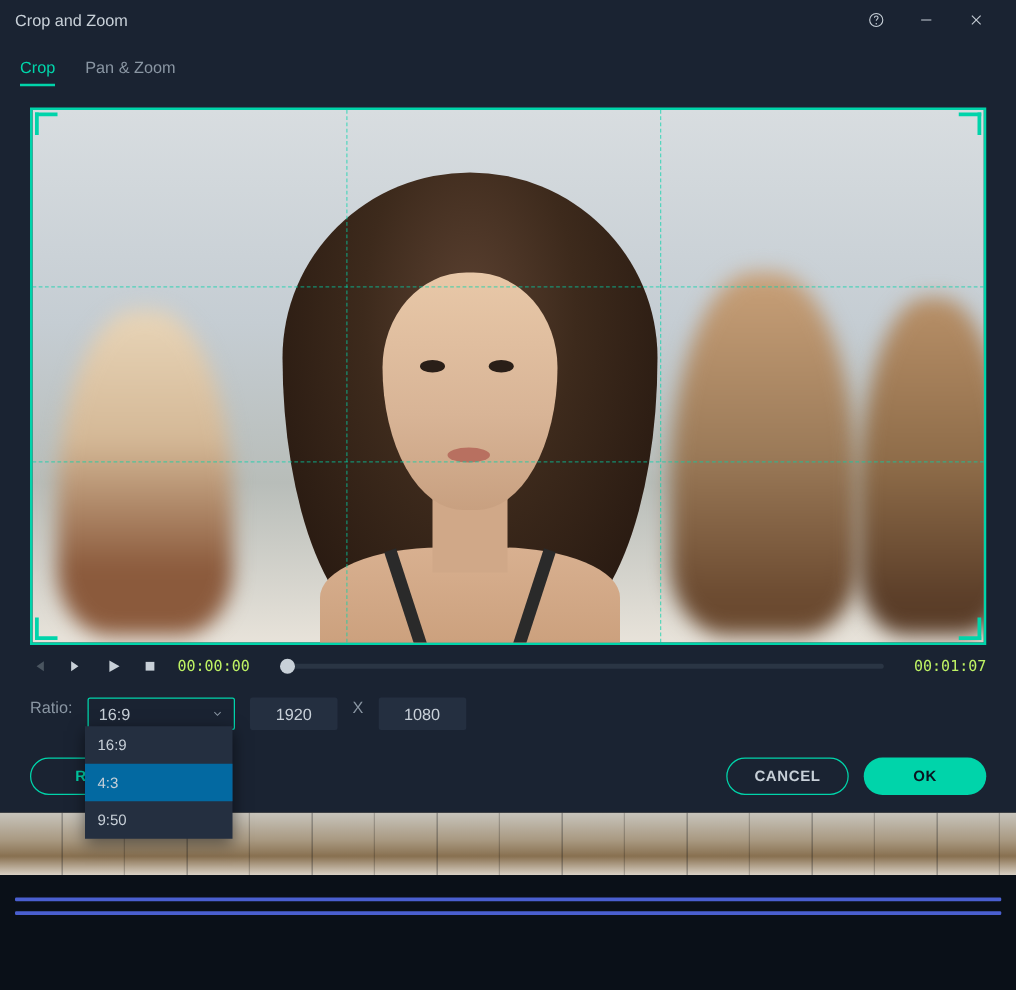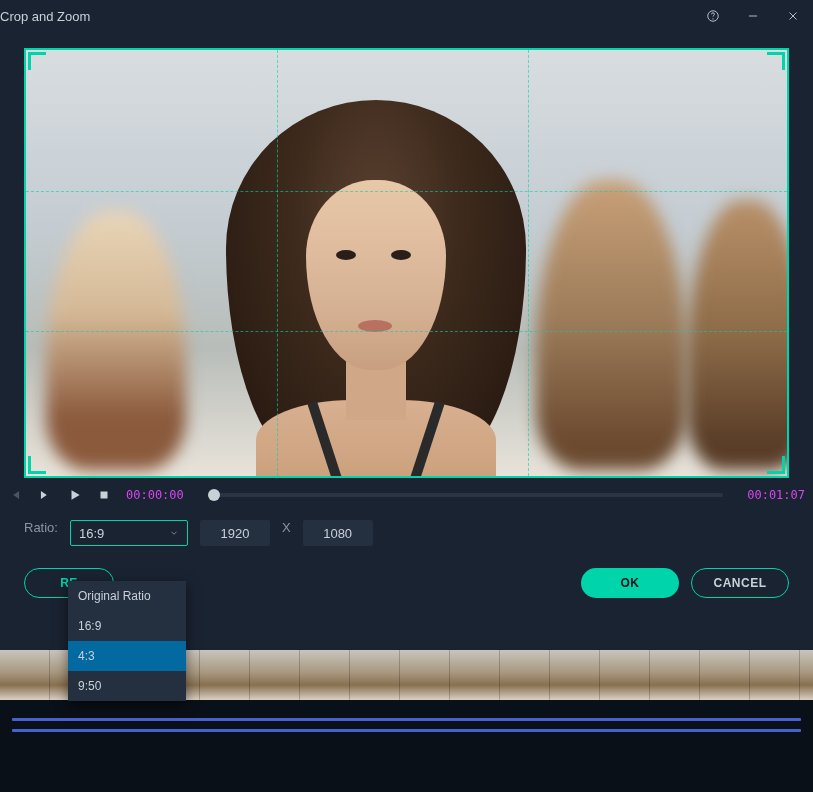--- a/index.html
+++ b/index.html
@@ -1,20 +1,20 @@
 <!DOCTYPE html>
 <html><head>
 <meta charset="utf-8">
 <style>
   * { margin: 0; padding: 0; box-sizing: border-box; font-family: "Segoe UI", Arial, sans-serif; }
   body { background: #0a0e14; width: 813px; height: 792px; overflow: hidden; position: relative; }
   
   .window { width: 813px; height: 650px; background: #1a2332; position: relative; }
   
-  .titlebar { height: 32px; display: flex; align-items: center; padding: 0 0; color: #c8d0d8; font-size: 13px; }
+  .titlebar { height: 32px; display: flex; align-items: center; padding: 0 12px; color: #c8d0d8; font-size: 13px; }
   .titlebar .spacer { flex: 1; }
   .winbtn { width: 40px; height: 32px; display: flex; align-items: center; justify-content: center; cursor: pointer; color: #c8d0d8; }
   .winbtn svg { width: 14px; height: 14px; }
   
   .tabs { display: flex; gap: 24px; padding: 8px 16px 0; border-bottom: 1px solid transparent; }
   .tab { color: #8a96a3; font-size: 13px; padding: 6px 0; cursor: pointer; }
   .tab.active { color: #00d4aa; border-bottom: 2px solid #00d4aa; }
   
   .preview-area { margin: 16px 24px 0; position: relative; }
   .preview-frame { position: relative; width: 765px; height: 430px; border: 2px solid #00d4aa; background: linear-gradient(180deg, #d8dde0 0%, #c5cdd3 40%, #b8bdb9 70%, #e8e3da 100%); overflow: hidden; }
@@ -40,21 +40,21 @@
   .neck { position: absolute; left: 130px; top: 250px; width: 60px; height: 70px; background: #d0a888; }
   .shoulders { position: absolute; left: 40px; top: 300px; width: 240px; height: 100px; background: linear-gradient(#d8b090 0%, #c89c78 100%); border-radius: 40% 40% 0 0; }
   .strap { position: absolute; top: 300px; width: 10px; height: 90px; background: #2a2a2a; }
   .strap.l { left: 105px; transform: rotate(-18deg); }
   .strap.r { left: 205px; transform: rotate(18deg); }
   .eye { position: absolute; top: 150px; width: 20px; height: 10px; background: #2a1f18; border-radius: 50%; }
   .eye.l { left: 120px; }
   .eye.r { left: 175px; }
   .lips { position: absolute; left: 142px; top: 220px; width: 34px; height: 12px; background: #b87060; border-radius: 50%; }
   
-  .transport { display: flex; align-items: center; gap: 16px; padding: 10px 8px; color: #d946ef; font-size: 12px; }
+  .transport { display: flex; align-items: center; gap: 16px; padding: 10px 24px; color: #bef264; font-size: 12px; }
   .tbtn { color: #c8d0d8; cursor: pointer; display: flex; }
   .tbtn.disabled { color: #4a5560; cursor: default; }
   .time { font-family: monospace; font-size: 12px; }
   .slider-track { flex: 1; height: 4px; background: #2a3544; border-radius: 2px; position: relative; margin: 0 8px; }
   .slider-thumb { position: absolute; left: 0; top: -4px; width: 12px; height: 12px; background: #c8d0d8; border-radius: 50%; cursor: pointer; }
   
   .ratio-row { display: flex; align-items: flex-start; gap: 12px; padding: 8px 24px; color: #8a96a3; font-size: 13px; }
   .select { position: relative; width: 118px; height: 26px; border: 1px solid #00d4aa; border-radius: 2px; background: #1a2332; color: #c8d0d8; display: flex; align-items: center; padding: 0 8px; cursor: pointer; }
   .select .chev { margin-left: auto; color: #8a96a3; }
   .numbox { width: 70px; height: 26px; background: #242f40; color: #c8d0d8; border: none; text-align: center; font-size: 13px; border-radius: 2px; }
@@ -98,20 +98,24 @@
         </svg>
     </div>
     <div class="winbtn">
       <svg viewBox="0 0 24 24">
           <line x1="6" y1="6" x2="18" y2="18" stroke="currentColor" stroke-width="1.5"></line>
           <line x1="18" y1="6" x2="6" y2="18" stroke="currentColor" stroke-width="1.5"></line>
         </svg>
     </div>
   </div>
 
+  <div class="tabs">
+    <div class="tab active">Crop</div>
+    <div class="tab">Pan &amp; Zoom</div>
+  </div>
 
   <div class="preview-area">
     <div class="preview-frame">
       <div class="person p1"></div>
       <div class="person p2"></div>
       <div class="person p3"></div>
       <div class="main-figure">
         <div class="hair"></div>
         <div class="shoulders"></div>
         <div class="neck"></div>
@@ -172,26 +176,25 @@
       </span>
     </div>
     <input class="numbox" value="1920" style="">
     <span class="dim-sep">X</span>
     <input class="numbox" value="1080" style="">
   </div>
 
   <div class="footer-btns">
     <div class="btn reset">RE</div>
     <div class="sp"></div>
+    <div class="btn cancel">CANCEL</div>
     <div class="btn ok">OK</div>
-    <div class="btn cancel">CANCEL</div>
   </div>
 
   <div class="dropdown">
-    <div class="dd-item">Original Ratio</div>
     <div class="dd-item">16:9</div>
     <div class="dd-item hover">4:3</div>
     <div class="dd-item">9:50</div>
   </div>
 
 </div>
 
 <div class="timeline">
   <div class="thumb-strip">
     <div class="thumb"></div>

